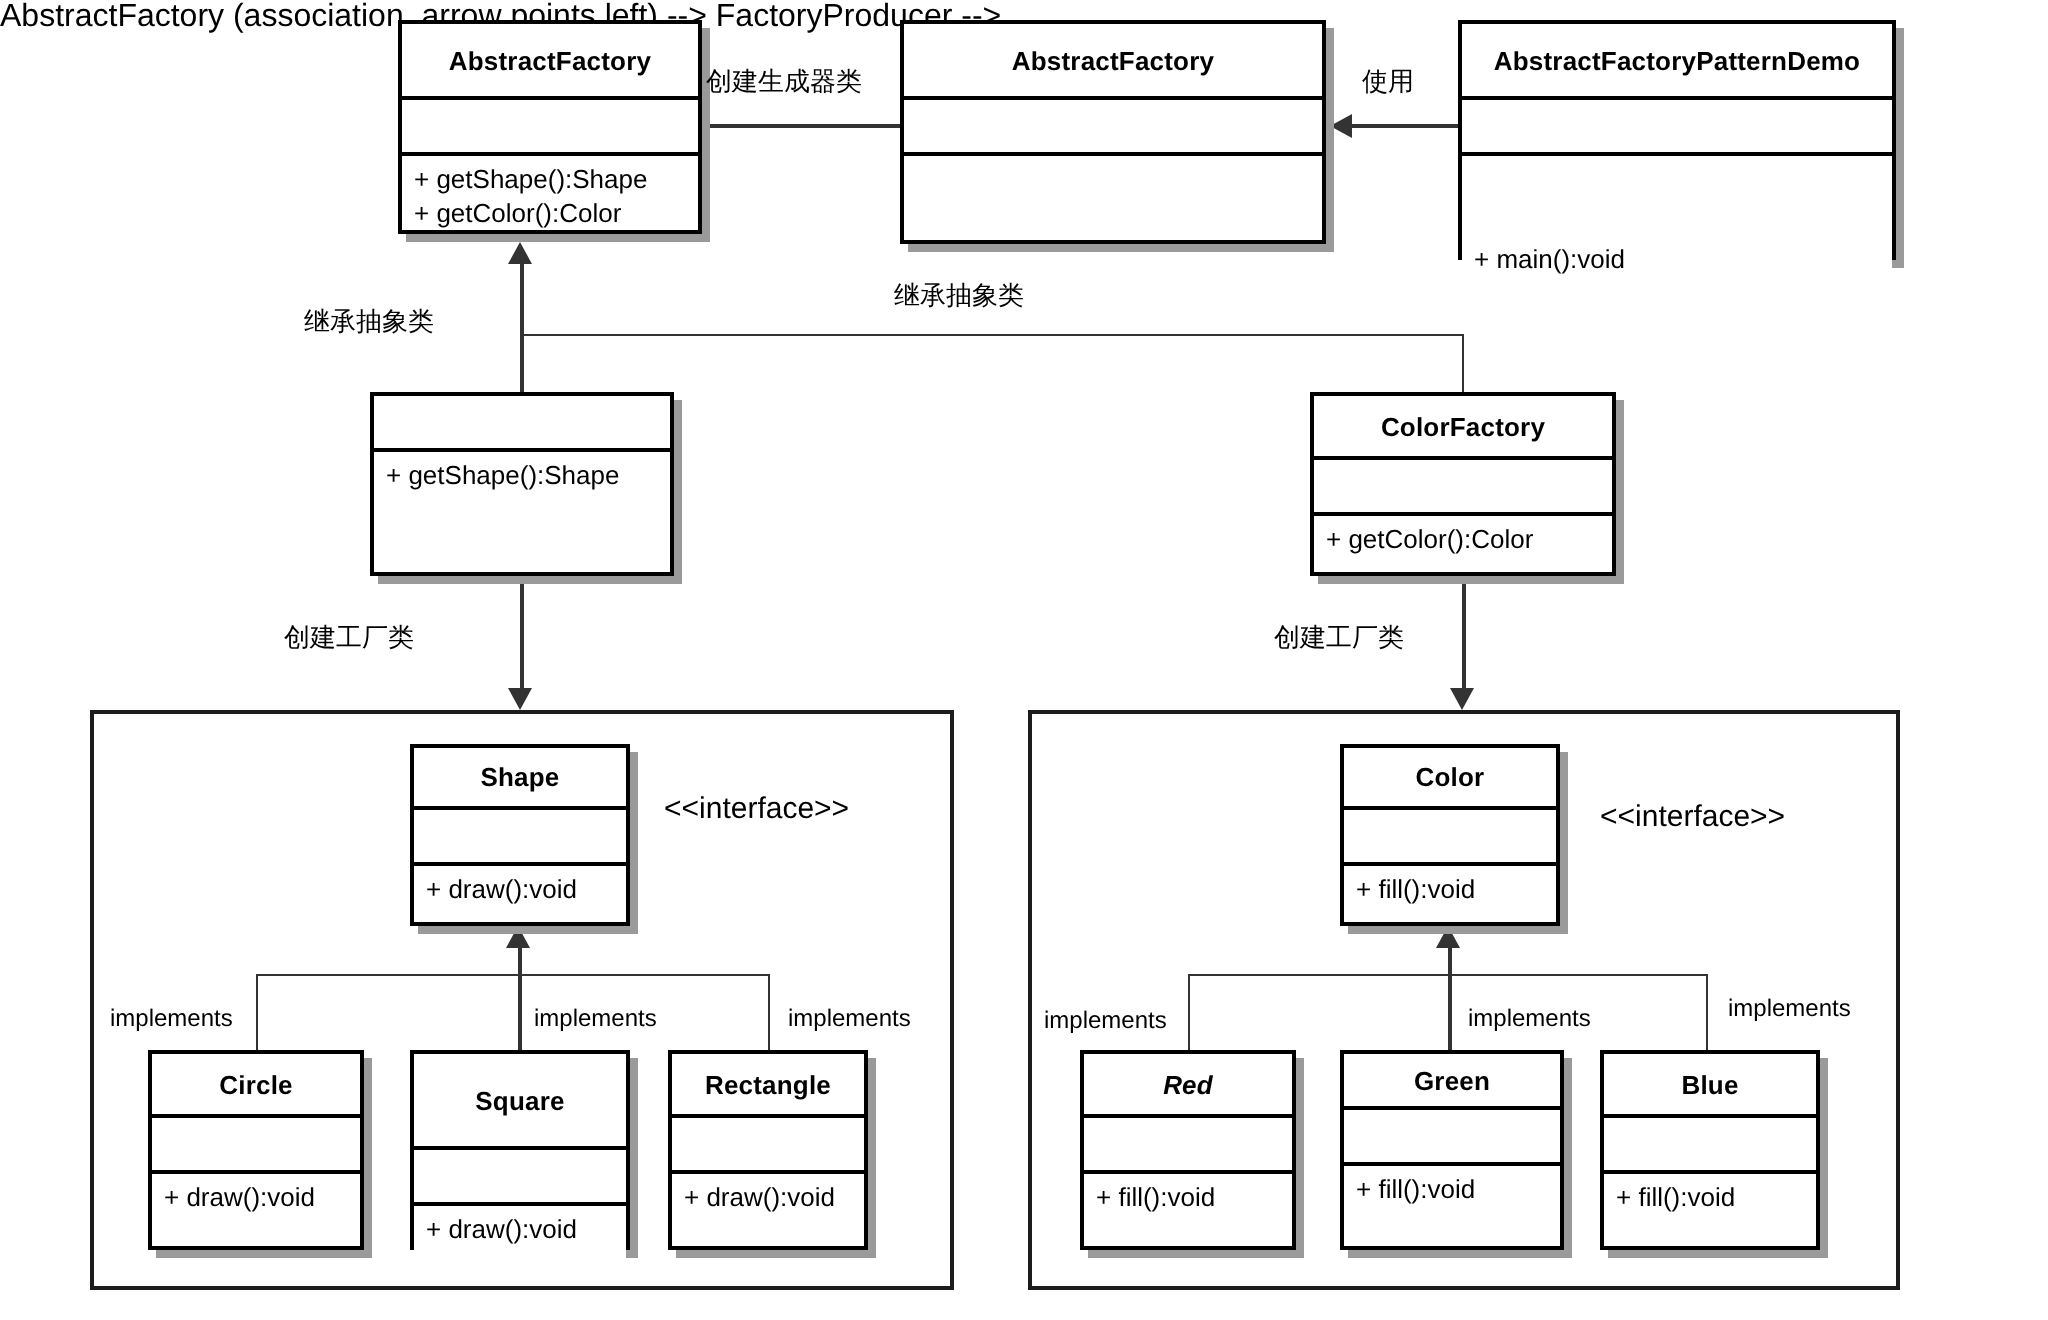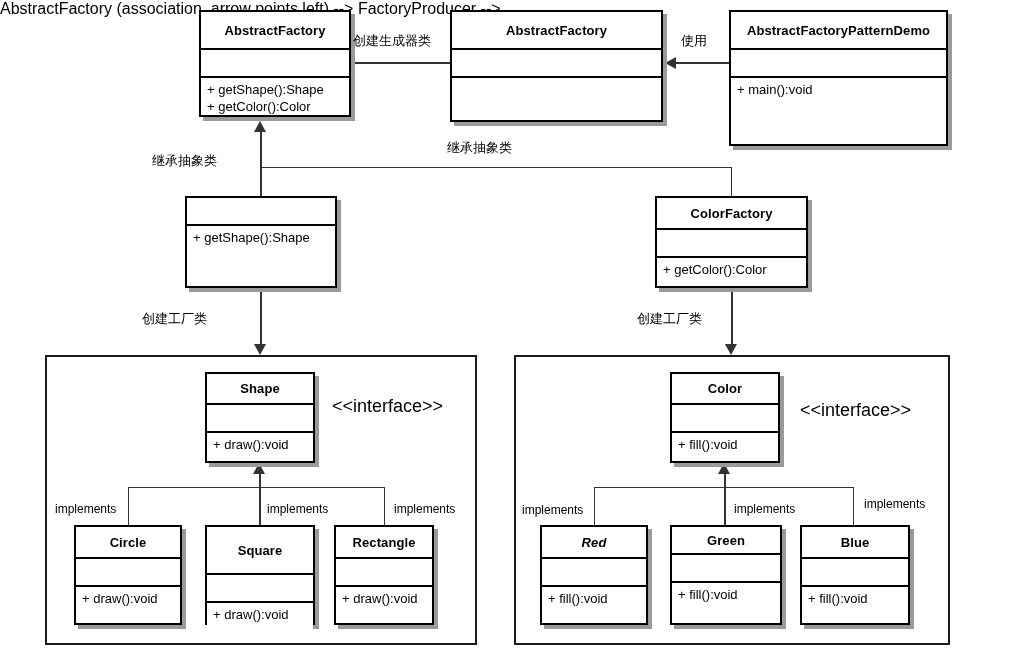--- a/index.html
+++ b/index.html
@@ -121,21 +121,21 @@
     font-size: 13px;
     color: #000000;
     white-space: nowrap;
     z-index: 6;
     background: transparent;
   }
   .label.small {
     font-size: 12px;
   }
   .label.iface {
-    font-size: 18px;
+    font-size: 15px;
   }
 </style>
 </head>
 <body>
 
 <div id="canvas">
 
   
   <div class="panel" style="left:45px; top:355px; width:432px; height:290px;"></div>
   <div class="panel" style="left:514px; top:355px; width:436px; height:290px;"></div>
@@ -152,24 +152,24 @@
     </div>
   </div>
 
   
   <div class="uml-box" style="left:450px; top:10px; width:213px; height:112px;">
     <div class="row title" style="height:38px;">AbstractFactory</div>
     <div class="row attrs" style="height:28px;"></div>
   </div>
 
   
-  <div class="uml-box" style="left:729px; top:10px; width:219px; height:136px;">
+  <div class="uml-box" style="left:729px; top:10px; width:219px; height:120px;">
     <div class="row title" style="height:38px;">AbstractFactoryPatternDemo</div>
     <div class="row attrs" style="height:28px;"></div>
-    <div class="row ops" style="height:42px;">
+    <div class="row ops" style="height:42px;margin-top:40px;">
       <span class="op-line">+ main():void</span>
     </div>
   </div>
 
   
 
    AbstractFactory  (association, arrow points left) --&gt;
   <div class="hline" style="left:350px; top:62px; width:100px;"></div>
   <div class="arrow-left" style="left:339px; top:57px;"></div>
   <div class="label" style="left:353px; top:32px;">创建生成器类</div>

